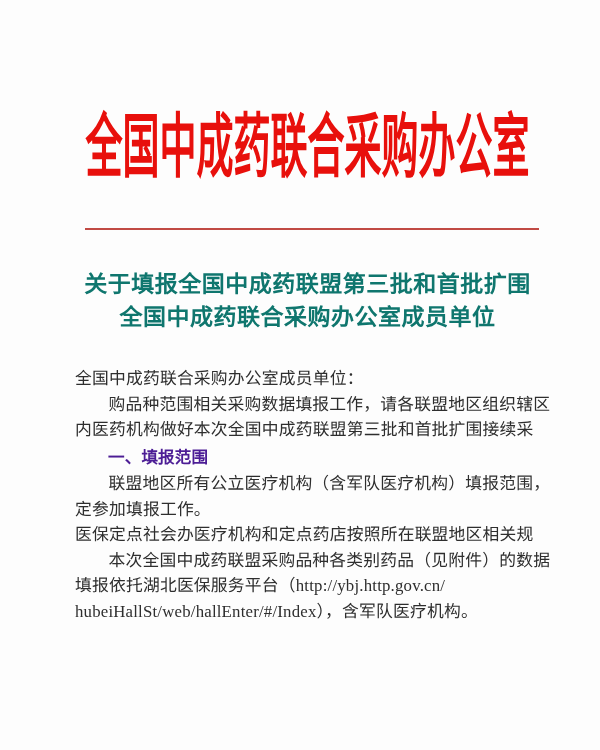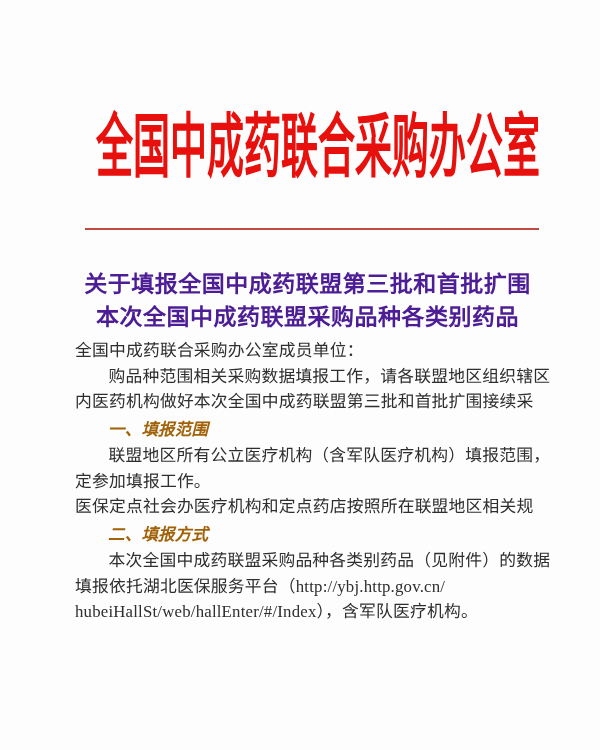--- a/index.html
+++ b/index.html
@@ -13,21 +13,21 @@
     width: 600px; height: 750px;
     padding: 0 60px 0 75px;
     position: relative;
   }
   
   .masthead {
     margin-top: 101px;
     height: 80px;
     display: flex;
     align-items: center;
-    justify-content: flex-end;
+    justify-content: center;
   }
   .masthead .agency {
     display: inline-block;
     font-size: 37px;
     font-weight: bold;
     color: #e8100c;
     letter-spacing: 0px;
     white-space: nowrap;
     transform: scaleY(1.9);
     transform-origin: center center;
@@ -40,72 +40,70 @@
     width: 454px;
     height: 2px;
     background: #c14a44;
   }
   
   .doc-title {
     margin-top: 38px;
     text-align: center;
     font-size: 23px;
     font-weight: bold;
-    color: #4c1d95;
+    color: #0f766e;
     line-height: 33px;
     letter-spacing: 0.5px;
   }
   
   .body-text {
-    margin-top: 4px;
+    margin-top: 32px;
     font-size: 16.8px;
     line-height: 25.5px;
     color: #2e2e2e;
     letter-spacing: 0.2px;
   }
   .line { white-space: nowrap; }
   .indent { text-indent: 2em; }
   .sec-heading {
     font-family: "Liberation Sans", "DejaVu Sans", sans-serif;
     font-weight: bold;
-    color: #a16207;
+    color: #4c1d95;
     font-size: 16.5px;
     margin-top: 2px;
     margin-bottom: 1px;
-    font-style: italic;
   }
 </style>
 </head>
 <body>
 
 <div class="page">
 
   <div class="masthead">
     <span class="agency">全国中成药联合采购办公室</span>
   </div>
 
   <div class="red-rule"></div>
 
   <div class="doc-title">
     <div class="line">关于填报全国中成药联盟第三批和首批扩围</div>
-    <div class="line">本次全国中成药联盟采购品种各类别药品</div>
+    <div class="line">全国中成药联合采购办公室成员单位</div>
   </div>
 
   <div class="body-text">
 
     <div class="line">全国中成药联合采购办公室成员单位：</div>
 
     <div class="line indent">购品种范围相关采购数据填报工作，请各联盟地区组织辖区</div>
     <div class="line">内医药机构做好本次全国中成药联盟第三批和首批扩围接续采</div>
 
     <div class="line indent sec-heading">一、填报范围</div>
     <div class="line indent">联盟地区所有公立医疗机构（含军队医疗机构）填报范围，</div>
     <div class="line">定参加填报工作。</div>
     <div class="line">医保定点社会办医疗机构和定点药店按照所在联盟地区相关规</div>
 
-    <div class="line indent sec-heading">二、填报方式</div>
     <div class="line indent">本次全国中成药联盟采购品种各类别药品（见附件）的数据</div>
     <div class="line">填报依托湖北医保服务平台（http://ybj.http.gov.cn/</div>
     <div class="line">hubeiHallSt/web/hallEnter/#/Index），含军队医疗机构。</div>
 
   </div>
 
 </div>
 
 </body></html>

